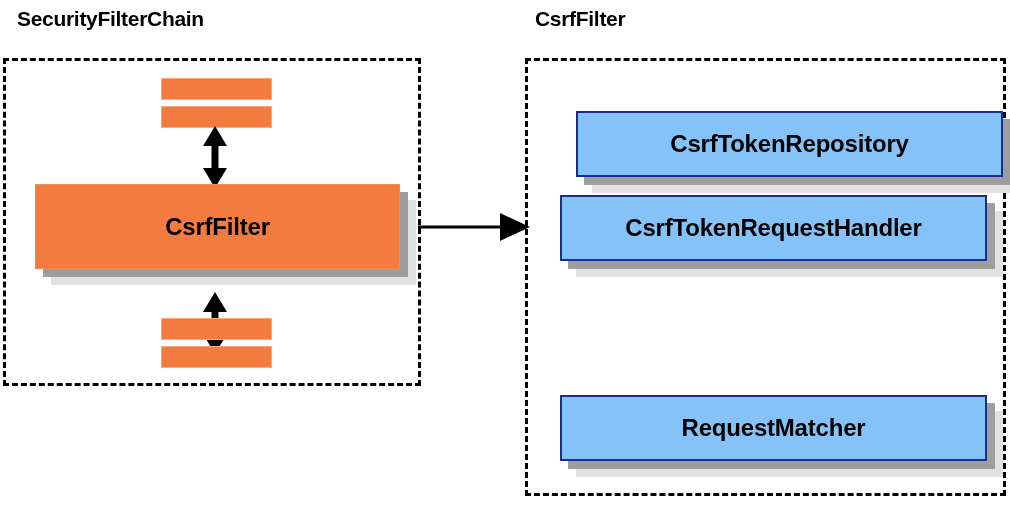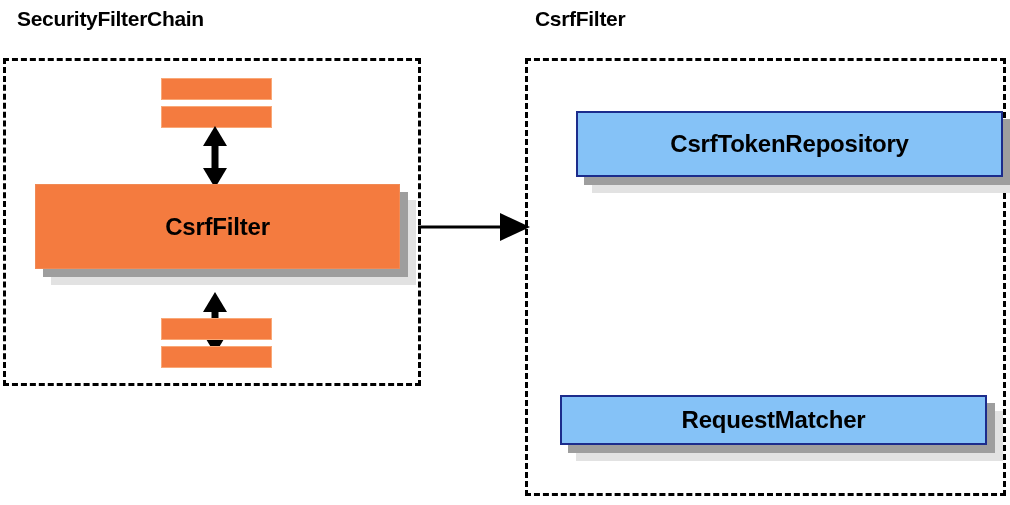--- a/index.html
+++ b/index.html
@@ -145,23 +145,30 @@
   <div class="panel" id="panel-right"></div>
 
   <div class="shadow-box" style="left:576px; top:95px; width:427px; height:66px;margin-top:16px;">
     <div class="sh-light"></div>
     <div class="sh-dark"></div>
     <div class="face face-blue">
       <span class="box-label">CsrfTokenRepository</span>
     </div>
   </div>
 
+  <div class="shadow-box" style="left:560px; top:195px; width:427px; height:66px;">
+    <div class="sh-light"></div>
+    <div class="sh-dark"></div>
+    <div class="face face-blue">
+      <span class="box-label">CsrfTokenRequestHandler</span>
+    </div>
+  </div>
 
 
-  <div class="shadow-box" style="left:560px; top:395px; width:427px; height:50px;">
+  <div class="shadow-box" style="left:560px; top:395px; width:427px; height:66px;">
     <div class="sh-light"></div>
     <div class="sh-dark"></div>
     <div class="face face-blue">
       <span class="box-label">RequestMatcher</span>
     </div>
   </div>
 
 </div>
 
 </body></html>

